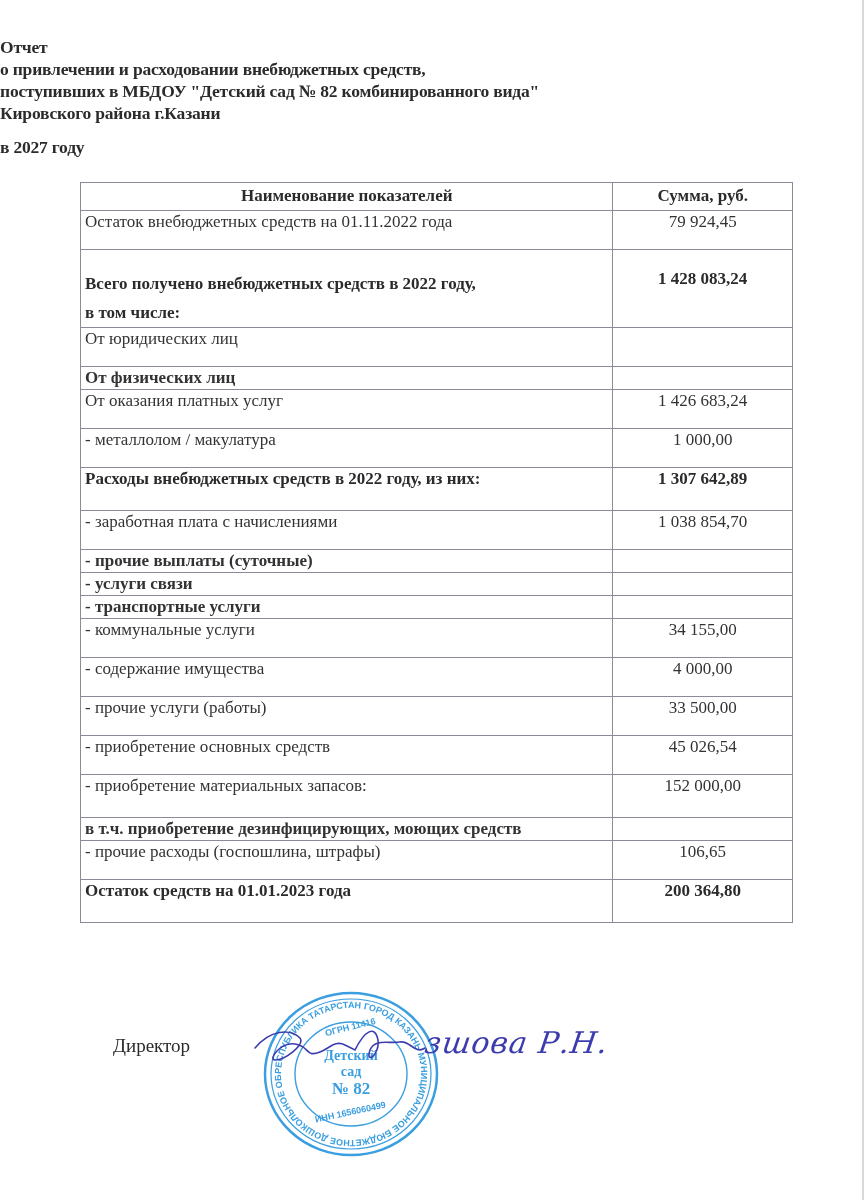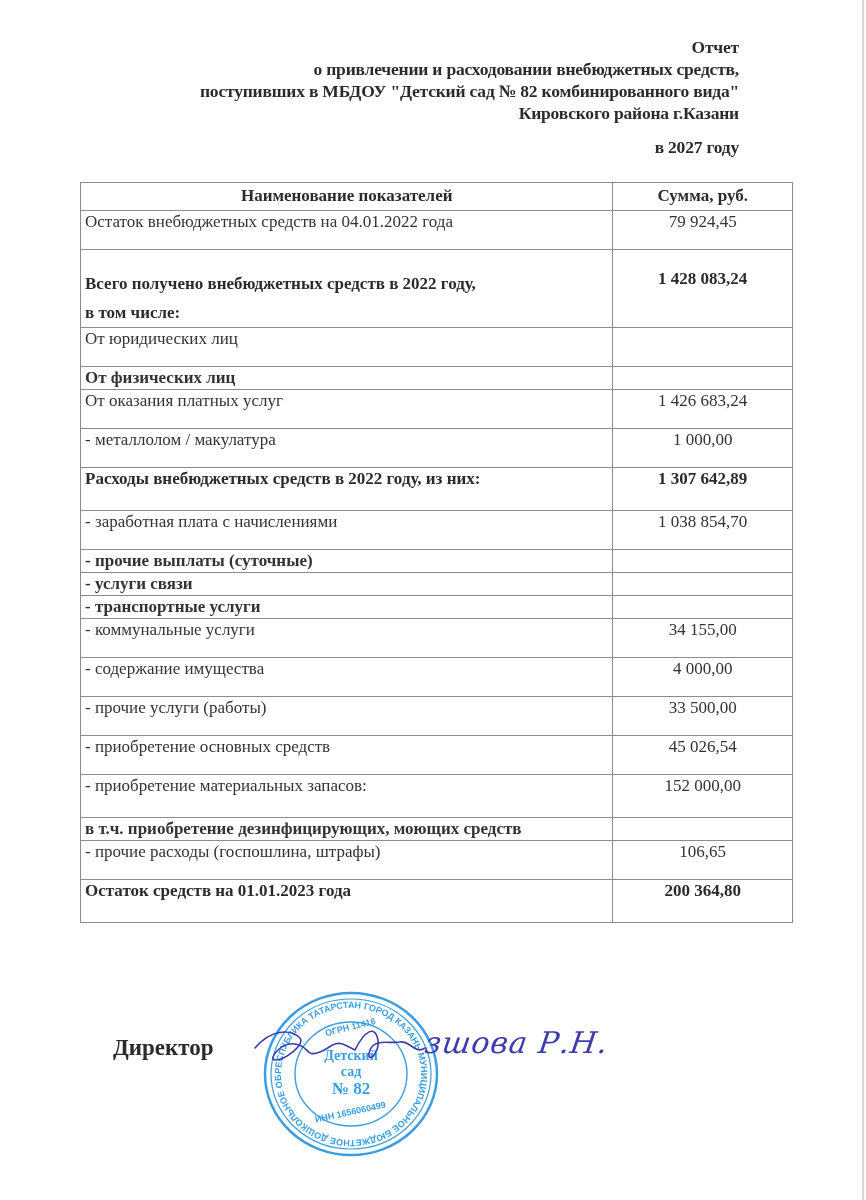--- a/index.html
+++ b/index.html
@@ -21,21 +21,21 @@
       right: 2px;
       width: 2px;
       height: 1200px;
       background: #d8d8d8;
     }
     .title-block {
       position: absolute;
       top: 36px;
       left: 0;
       width: 739px;
-      text-align: right;
+      text-align: left;
       font-weight: bold;
       font-size: 17.5px;
       line-height: 22px;
       color: #2b2b2b;
       letter-spacing: -0.2px;
     }
     .title-block .line { display: block; }
     .title-block .year {
       display: block;
       margin-top: 12px;
@@ -70,22 +70,22 @@
     table.report tr.bold td { font-weight: bold; color: #2b2b2b; }
     tr.h-s td { height: 22px; font-weight: bold; }
     tr.h-m td { height: 38px; }
     tr.h-l td { height: 53px; }
     tr.h-t td { height: 42px; }
 
     .signature-row {
       position: absolute;
       top: 1035px;
       left: 113px;
-      font-weight: bold;
-      font-size: 23px;
+      font-weight: normal;
+      font-size: 19px;
       color: #2b2b2b;
     }
     .stamp {
       position: absolute;
       left: 262px;
       top: 990px;
       width: 178px;
       height: 168px;
     }
     .signature {
@@ -122,21 +122,21 @@
 
 <table class="report">
   <thead>
     <tr>
       <th>Наименование показателей</th>
       <th>Сумма, руб.</th>
     </tr>
   </thead>
   <tbody>
     <tr class="h-m">
-      <td class="name">Остаток внебюджетных средств на 04.01.2022 года</td>
+      <td class="name">Остаток внебюджетных средств на 01.11.2022 года</td>
       <td class="amount">79 924,45</td>
     </tr>
     <tr class="h-l bold">
       <td class="name" style="line-height:29px;padding-top:19px;">
         <span>Всего получено внебюджетных средств в 2022 году,</span><br>
         <span>в том числе:</span>
       </td>
       <td class="amount" style="line-height:29px;padding-top:14px;">1 428 083,24</td>
     </tr>
     <tr class="h-m">

